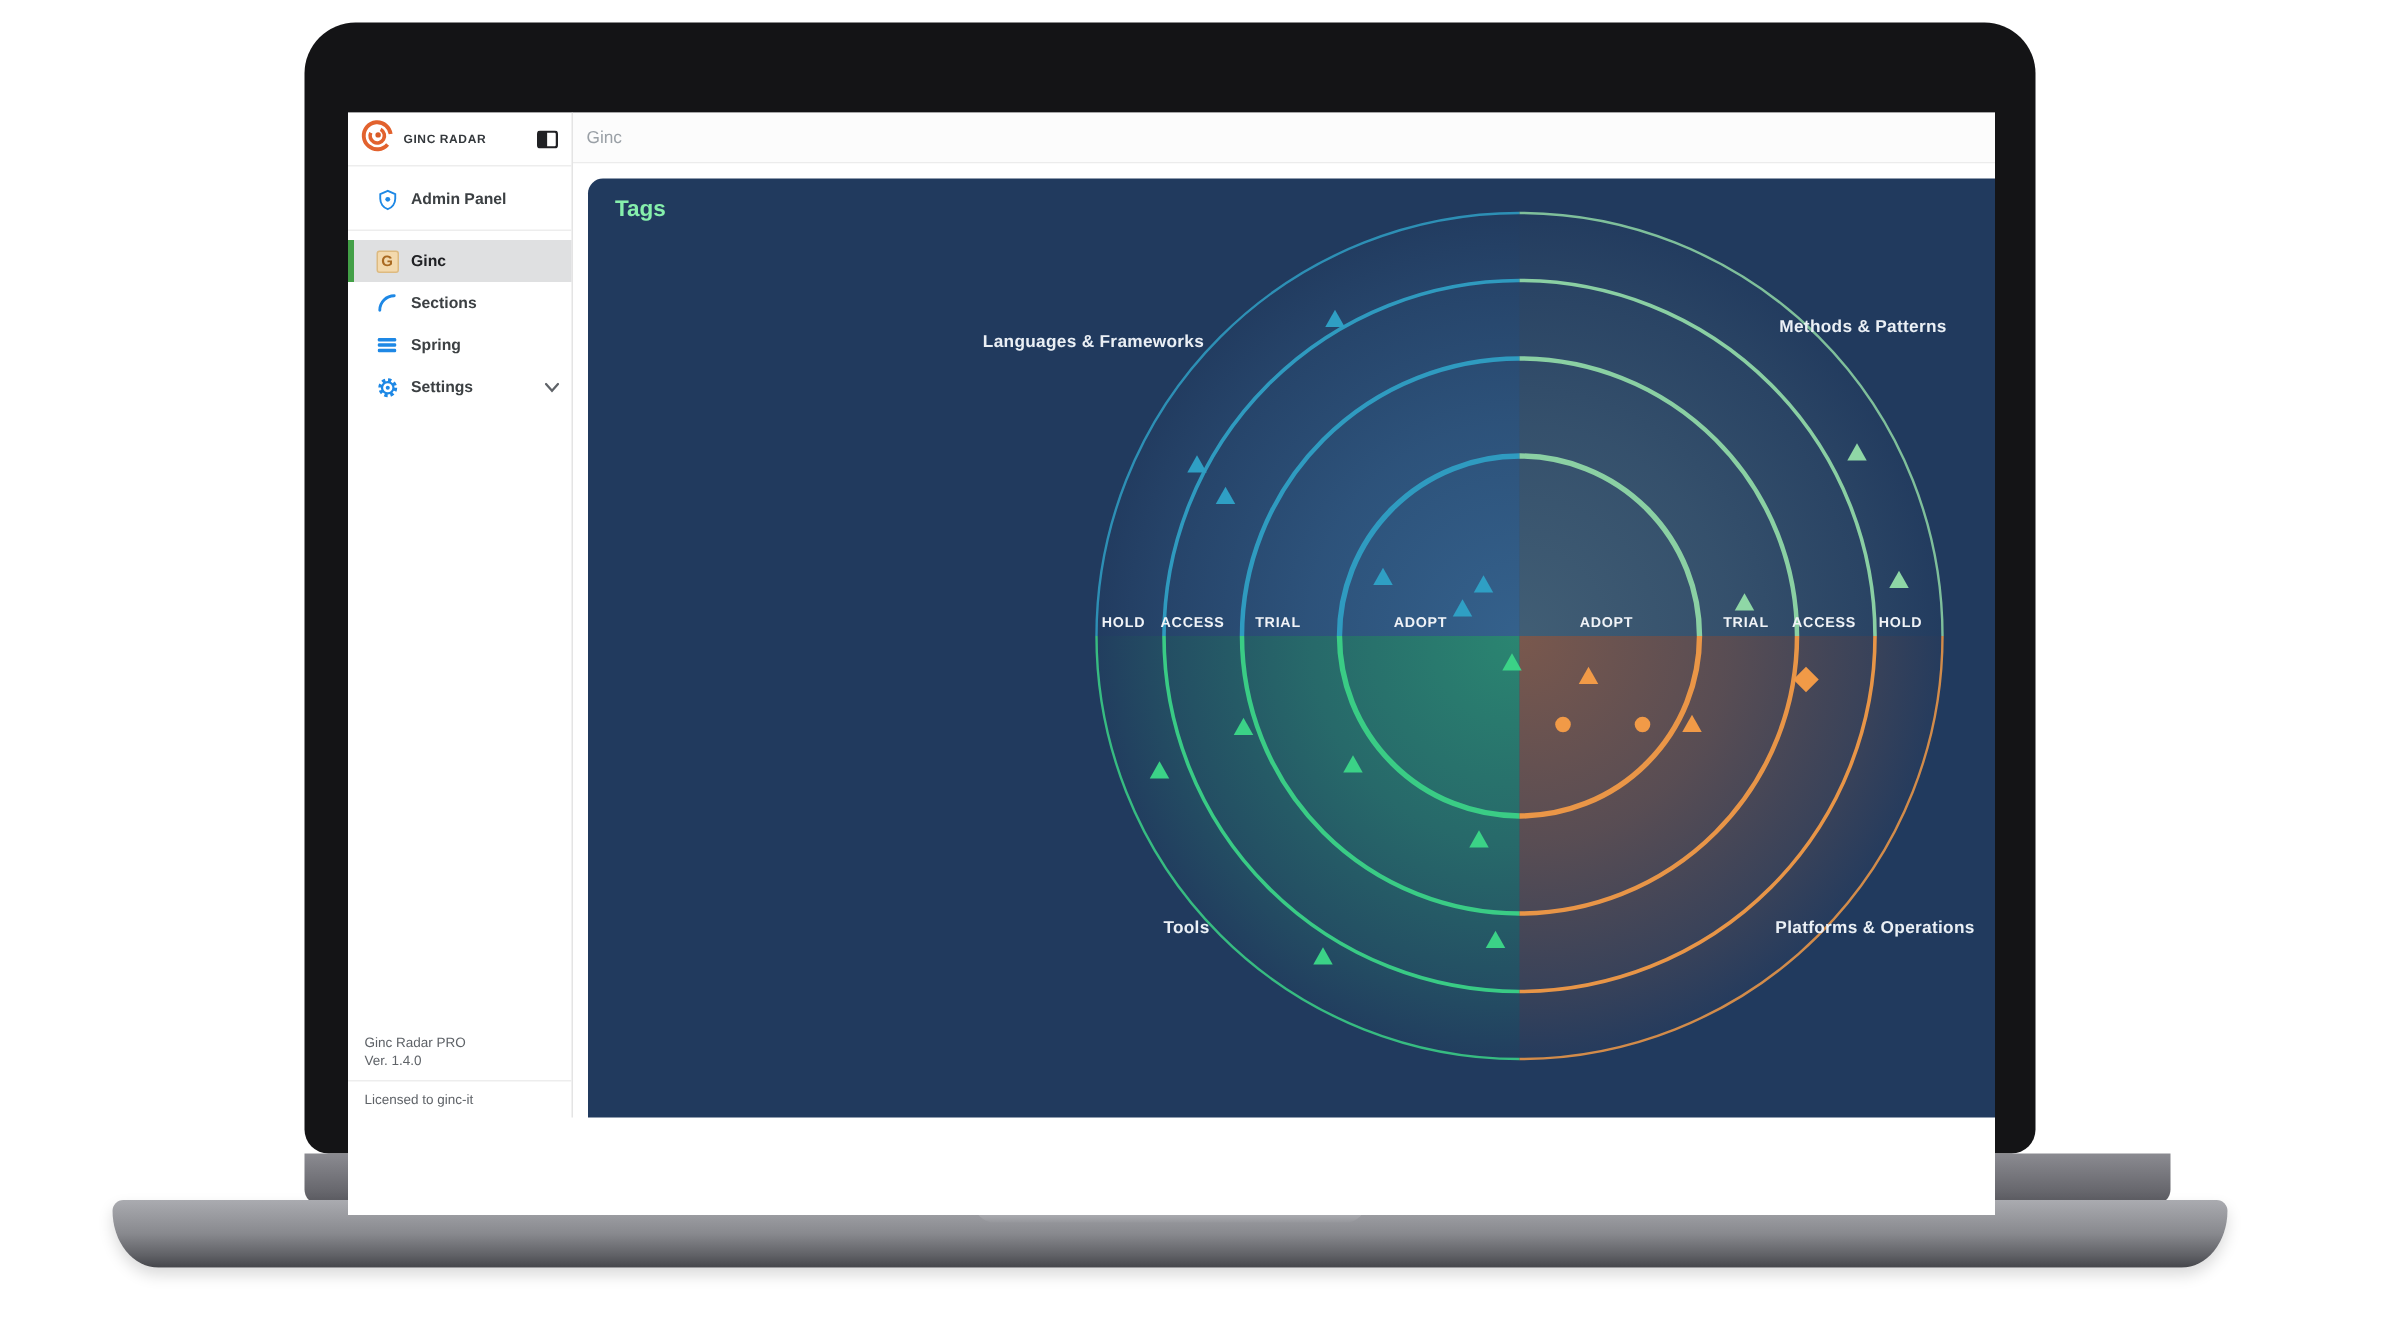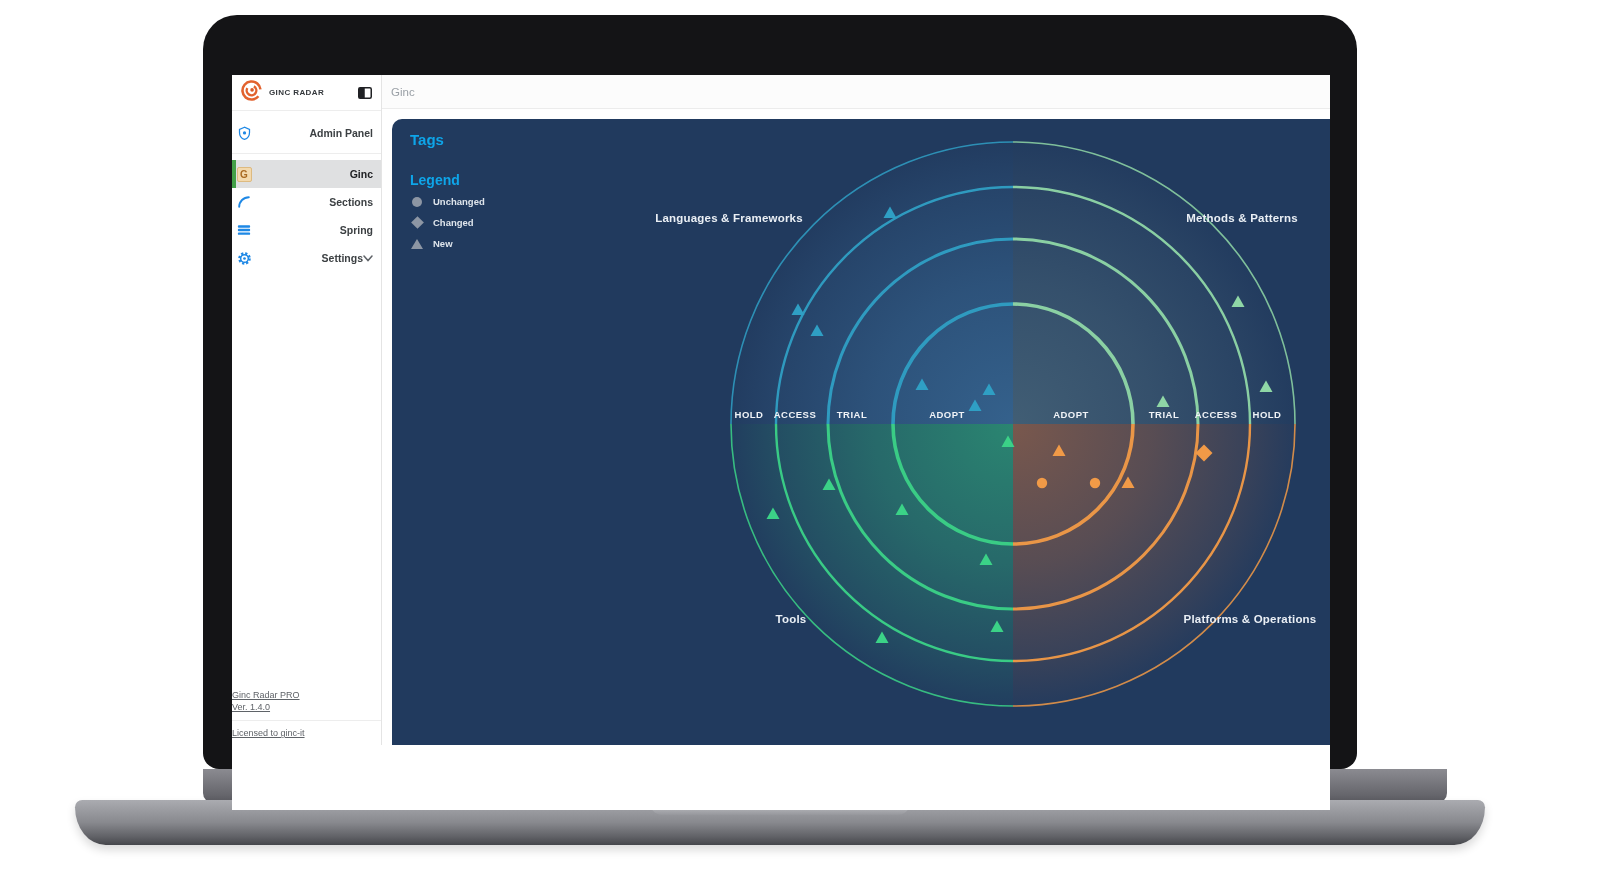--- a/index.html
+++ b/index.html
@@ -17,48 +17,48 @@
         box-shadow:0 5px 10px rgba(0,0,0,.15);}
   #notch{position:absolute;left:649px;top:800px;width:262px;height:15px;
          background:linear-gradient(180deg,#d0d1d5,#96979c);border-radius:0 0 14px 14px;}
   #screen{position:absolute;left:232px;top:75px;width:1098px;height:735px;background:#fff;overflow:hidden;}
 
   
   #sidebar{position:absolute;left:0;top:0;width:150px;height:670px;background:#fff;
            border-right:1px solid #e4e4e4;box-sizing:border-box;}
   #sb-head{height:35px;display:flex;align-items:center;padding:0 9px 0 8px;border-bottom:1px solid #ededed;}
   #sb-brand{font-size:8px;font-weight:bold;letter-spacing:.4px;color:#34383c;margin-left:6px;flex:1;}
-  .nav-item{height:28px;display:flex;align-items:center;padding:0 8px 0 4px;cursor:pointer;position:relative;text-align:right;}
+  .nav-item{height:28px;display:flex;align-items:center;padding:0 8px 0 18px;cursor:pointer;position:relative;}
   .nav-item .nav-icon{width:16px;display:flex;justify-content:center;}
   .nav-item .nav-label{font-size:10.5px;font-weight:600;color:#3c4043;margin-left:8px;flex:1;}
   .nav-item.active{background:#dfe0e1;}
   .nav-item.active::before{content:"";position:absolute;left:0;top:0;bottom:0;width:4px;background:#43a047;}
   .nav-item.active .nav-label{color:#202124;}
   .sb-div{height:1px;background:#ededed;margin:6px 0;}
   #nav-top{margin-top:8px;}
   .gsq{width:15px;height:15px;background:#f3d9ad;color:#a96a22;font-size:10px;font-weight:bold;
        display:flex;align-items:center;justify-content:center;border-radius:2px;border:1px solid #ddba80;box-sizing:border-box;}
   .chev{display:flex;}
   #sb-foot{position:absolute;left:0;right:0;bottom:0;}
-  .sb-foot-line{font-size:9px;color:#5f6368;line-height:12px;text-decoration:underline;}
+  .sb-foot-line{font-size:9px;color:#5f6368;padding-left:11px;line-height:12px;}
   #sb-foot .sb-div{margin:7px 0 6px 0;}
   #sb-license{padding-bottom:6px;}
 
   
   #app-header{position:absolute;left:150px;top:0;width:948px;height:34px;background:#fcfcfc;
               border-bottom:1px solid #ececec;box-sizing:border-box;display:flex;align-items:center;}
   #breadcrumb{font-size:11.5px;color:#9aa0a6;padding-left:9px;}
   #content{position:absolute;left:150px;top:34px;width:948px;height:636px;background:#fff;}
   #radar-card{position:absolute;left:10px;top:10px;width:938px;height:626px;background:#213a5e;
               border-radius:10px 0 0 0;overflow:hidden;}
   #radar-svg{position:absolute;left:0;top:0;}
 
   
   #panels{position:absolute;left:18px;top:12px;width:180px;}
-  .panel-title{color:#0ea5e9;font-size:15px;font-weight:600;margin:0 0 8px 0;}
+  .panel-title{color:#86efac;font-size:15px;font-weight:600;margin:0 0 8px 0;}
   #tag-list{display:flex;flex-wrap:wrap;gap:8px 9px;width:178px;}
   .tag-pill{border:1px solid rgba(255,255,255,.55);background:rgba(255,255,255,.07);color:#e8edf2;
             font-size:10px;padding:3px 10px;border-radius:12px;white-space:nowrap;cursor:pointer;}
   #legend{margin-top:24px;}
   .legend-row{display:flex;align-items:center;margin:0 0 10px 0;}
   .legend-label{color:#dfe5ec;font-size:9.5px;font-weight:600;margin-left:9px;}
   .lg-shape{width:14px;display:flex;justify-content:center;}
   .lg-circle{width:10px;height:10px;border-radius:50%;background:#8d96a4;}
   .lg-diamond{width:9px;height:9px;background:#8d96a4;transform:rotate(45deg);}
   .lg-triangle{width:0;height:0;border-left:6px solid transparent;border-right:6px solid transparent;
@@ -238,47 +238,24 @@
             <polygon points="490,512.5 483.5,524 496.5,524" fill="#3bd287"></polygon>
             <polygon points="667,325.5 660.5,337 673.5,337" fill="#f19a47"></polygon>
             <rect x="806" y="328" width="12" height="12" transform="rotate(45 812 334)" fill="#f19a47"></rect>
             <circle cx="650" cy="364" r="5.2" fill="#f19a47"></circle>
             <circle cx="703" cy="364" r="5.2" fill="#f19a47"></circle>
             <polygon points="736,357.5 729.5,369 742.5,369" fill="#f19a47"></polygon>
           </svg>
 
         <div id="panels">
           <div class="panel-title">Tags</div>
-          <div id="legend">
-            <div class="panel-title" style="font-size:14px;">Legend</div>
-            <div id="legend-rows">
-                <div class="legend-row">
-                  <span class="lg-shape">
-                    <span class="lg-circle"></span>
-                  </span>
-                  <span class="legend-label">Unchanged</span>
-                </div>
-                <div class="legend-row">
-                  <span class="lg-shape">
-                    <span class="lg-diamond"></span>
-                  </span>
-                  <span class="legend-label">Changed</span>
-                </div>
-                <div class="legend-row">
-                  <span class="lg-shape">
-                    <span class="lg-triangle"></span>
-                  </span>
-                  <span class="legend-label">New</span>
-                </div>
-              </div>
-          </div>
         </div>
 
         <div id="quad-labels">
-            <div class="quad-label" style="left: 337px; top: 99px;">Languages &amp; Frameworks</div>
+            <div class="quad-label" style="left: 337px; top: 109px;">Languages &amp; Frameworks</div>
             <div class="quad-label" style="left: 850px; top: 99px; text-align: right;">Methods &amp; Patterns</div>
             <div class="quad-label" style="left: 399px; top: 500px;">Tools</div>
             <div class="quad-label" style="left: 858px; top: 500px;">Platforms &amp; Operations</div>
           </div>
       </div>
     </div>
 
   </div>
 </div>
 

